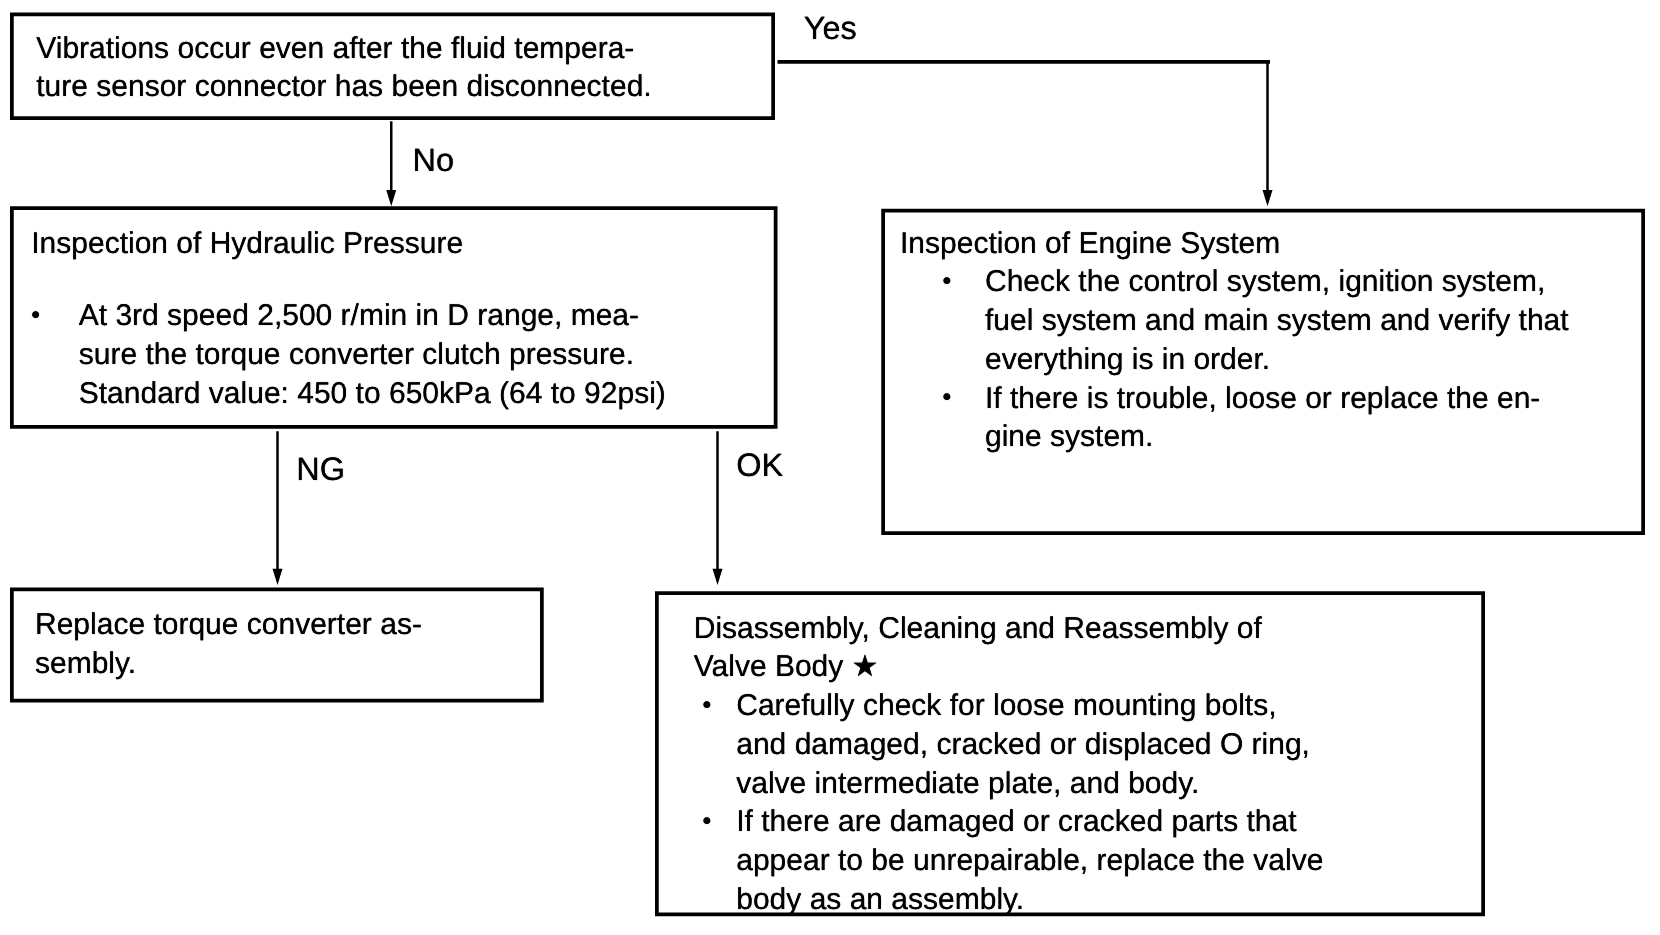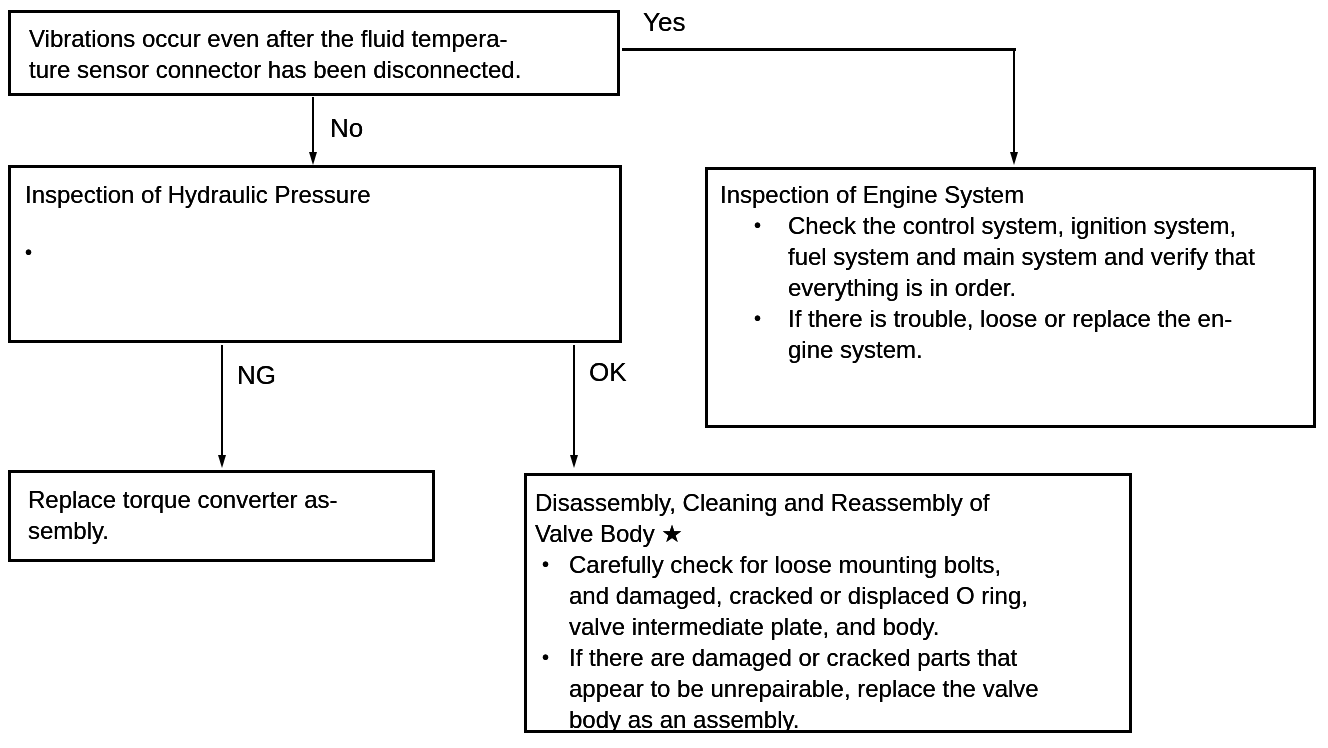--- a/index.html
+++ b/index.html
@@ -39,21 +39,21 @@
   .b2.bullets { margin-top: 27px; margin-left: 0px; }
   .b3 .bullet-dot { width: 34px; }
   .b3.bullets { margin-left: 34px; }
   .b5 .bullet-dot { width: 27px; }
   .b5.bullets { margin-left: 7px; }
 
   #node-symptom    { left: 8px;   top: 10px;  width: 612px; height: 86px;  padding: 10px 18px; }
   #node-hydraulic  { left: 8px;   top: 165px; width: 614px; height: 178px; padding: 11px 14px; }
   #node-engine     { left: 705px; top: 167px; width: 611px; height: 261px; padding: 9px 12px; }
   #node-replace-tc { left: 8px;   top: 470px; width: 427px; height: 92px;  padding: 11px 17px; }
-  #node-valve-body { left: 524px; top: 473px; width: 608px; height: 260px; padding: 11px 8px; }
+  #node-valve-body { left: 524px; top: 473px; width: 664px; height: 260px; padding: 11px 28px; }
 
   .stem-v { position: absolute; width: 2px; background: #000; }
   .stem-h { position: absolute; height: 3px; background: #000; }
   .arrowhead-down {
     position: absolute;
     width: 0; height: 0;
     border-left: 4px solid transparent;
     border-right: 4px solid transparent;
     border-top: 13px solid #000;
   }
@@ -99,20 +99,23 @@
   <div class="stem-h" id="yes-h"></div>
   <div class="stem-v" id="yes-v"></div>
   <div class="arrowhead-down" id="yes-head"></div>
   <div class="edge-label" id="label-yes">Yes</div>
 
   <div class="node" id="node-hydraulic">
     <div class="node-title">Inspection of Hydraulic Pressure</div>
     <div class="bullets b2">
       <div class="bullet-row">
         <span class="bullet-dot">•</span>
+        <span class="txt">At 3rd speed 2,500 r/min in D range, mea-
+sure the torque converter clutch pressure.
+Standard value: 450 to 650kPa (64 to 92psi)</span>
       </div>
     </div>
   </div>
 
   <div class="node" id="node-engine">
     <div class="node-title">Inspection of Engine System</div>
     <div class="bullets b3">
       <div class="bullet-row">
         <span class="bullet-dot">•</span>
         <span class="txt">Check the control system, ignition system,

